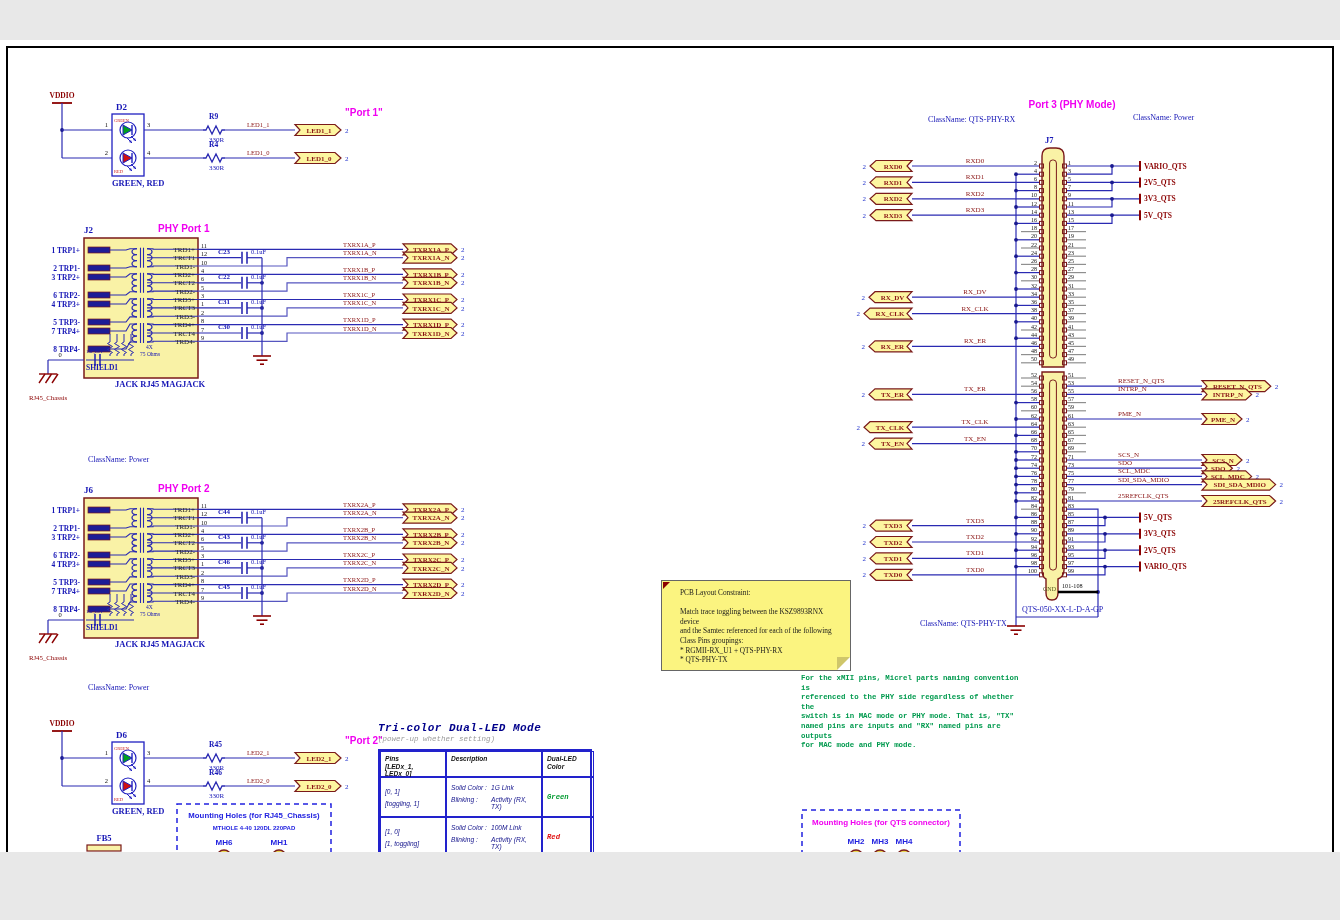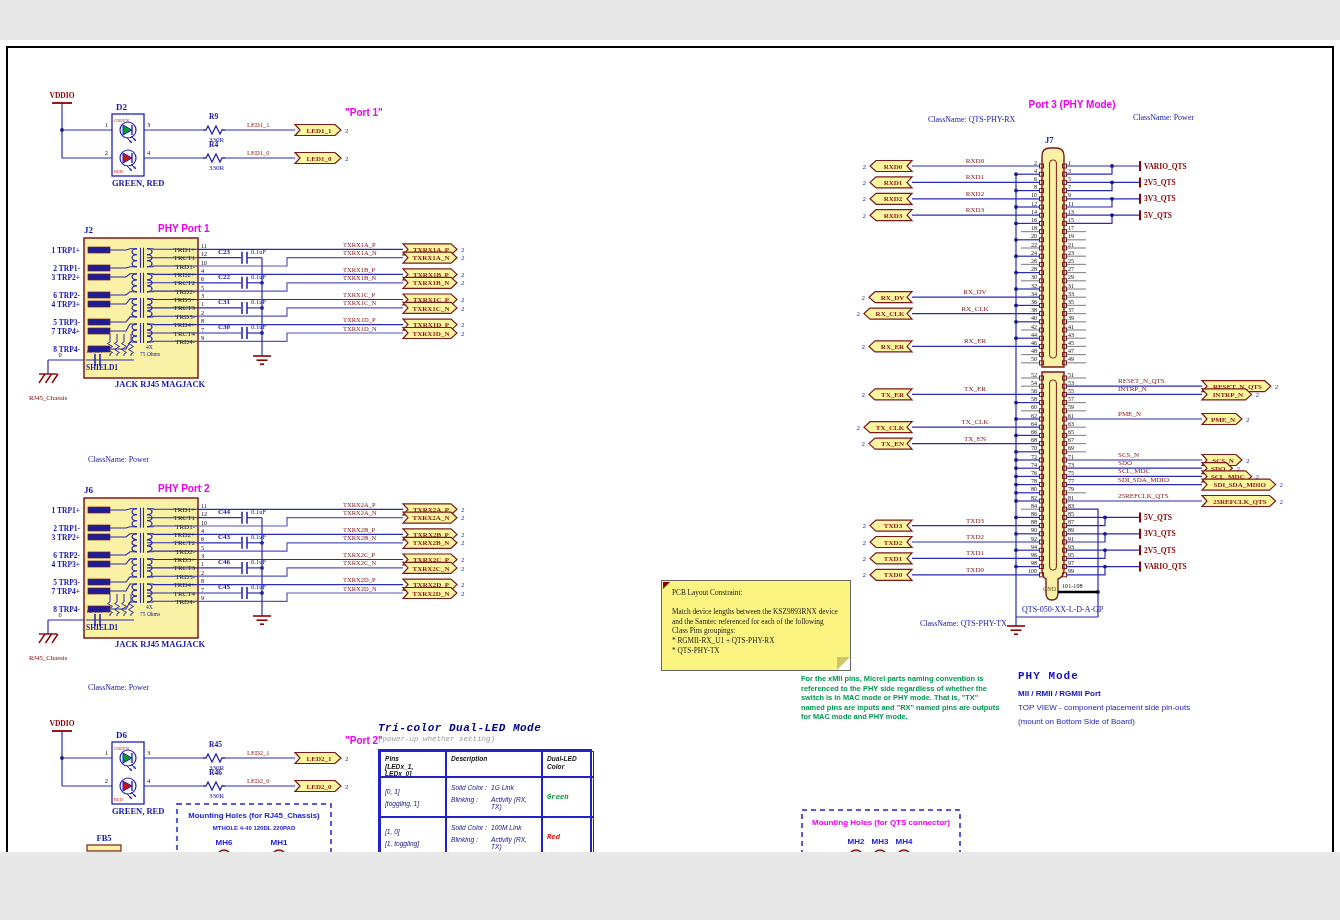--- a/index.html
+++ b/index.html
@@ -12,26 +12,26 @@
   .t-sub{font-family:"Liberation Mono",monospace;font-size:7.5px;color:#9a9a9a;margin-top:1px;}
   #tgrid{margin-top:6px;display:grid;grid-template-columns:66px 96px 52px;border:2px solid #2222cc;width:214px;box-sizing:border-box;background:#fff;}
   .tc{border:1px solid #2222cc;padding:3px 4px;box-sizing:border-box;font-family:"Liberation Sans",sans-serif;
       font-size:6.6px;color:#14148c;display:flex;flex-direction:column;justify-content:center;gap:5px;}
   .tc.hdr{font-weight:bold;color:#111;gap:1px;justify-content:flex-start;}
   .d-line{display:flex;}
   .d-lbl{width:40px;flex:none;}
   .c-color{font-family:"Liberation Mono",monospace;font-weight:bold;font-size:7.2px;}
   
   #sticky{position:absolute;left:661px;top:540px;width:190px;height:91px;background:#fbf480;
-          border:1px solid #666;box-sizing:border-box;padding:7px 8px 0 10px;font-size:7.3px;color:#1a1a1a;line-height:9.6px;}
+          border:1px solid #666;box-sizing:border-box;padding:7px 8px 0 18px;font-size:7.3px;color:#1a1a1a;line-height:9.6px;}
   #sticky::before{content:"";position:absolute;left:1px;top:1px;border-style:solid;border-width:7px 7px 0 0;border-color:#8B0000 transparent transparent transparent;}
   #sticky::after{content:"";position:absolute;right:0;bottom:0;border-style:solid;border-width:0 0 13px 13px;border-color:transparent transparent #ffffff #cfc66a;}
   #sticky .ln{min-height:9.6px;}
   
-  #xmii{position:absolute;left:801px;top:634px;width:218px;font-family:Liberation Sans, sans-serif;
+  #xmii{position:absolute;left:801px;top:634px;width:218px;font-family:Liberation Mono, monospace;
         font-weight:bold;font-size:7.4px;color:#009a4e;line-height:9.6px;}
   
   #phyblk{position:absolute;left:1018px;top:630px;width:210px;color:#1111cc;}
   #phyblk .p-title{font-family:"Liberation Mono",monospace;font-weight:bold;font-size:11px;letter-spacing:1px;}
   #phyblk .p-l1{font-family:"Liberation Sans",sans-serif;font-weight:bold;font-size:8px;margin-top:7px;}
   #phyblk .p-l2,#phyblk .p-l3{font-family:"Liberation Sans",sans-serif;font-size:8px;margin-top:5px;color:#2323c8;}
 </style>
 </head>
 <body>
 
@@ -1224,33 +1224,27 @@
         </div>
         <div class="tc">
           <span class="c-color" style="color: rgb(20, 20, 106);">&lt;off&gt;</span>
         </div>
       </div>
   </div>
 
   <div id="sticky">
       <div class="ln">PCB Layout Constraint:</div>
       <div class="ln"></div>
-      <div class="ln">Match device lengths between the KSZ9893RNX device</div>
+      <div class="ln">Match trace toggling between the KSZ9893RNX device</div>
       <div class="ln">and the Samtec referenced for each of the following</div>
       <div class="ln">Class Pins groupings:</div>
       <div class="ln">*  RGMII-RX_U1 + QTS-PHY-RX</div>
       <div class="ln">*  QTS-PHY-TX</div>
     </div>
   <div id="xmii">
       <div>For the xMII pins, Micrel parts naming convention is</div>
       <div>referenced to the PHY side regardless of whether the</div>
       <div>switch is in MAC mode or PHY mode.  That is, "TX"</div>
       <div>named pins are inputs and "RX" named pins are outputs</div>
       <div>for MAC mode and PHY mode.</div>
     </div>
 
-  <div id="phyblk">
-    <div class="p-title">PHY Mode</div>
-    <div class="p-l1">MII / RMII / RGMII Port</div>
-    <div class="p-l2">TOP VIEW - component placement side pin-outs</div>
-    <div class="p-l3">(mount on Bottom Side of Board)</div>
-  </div>
 </div>
 
 </body></html>

